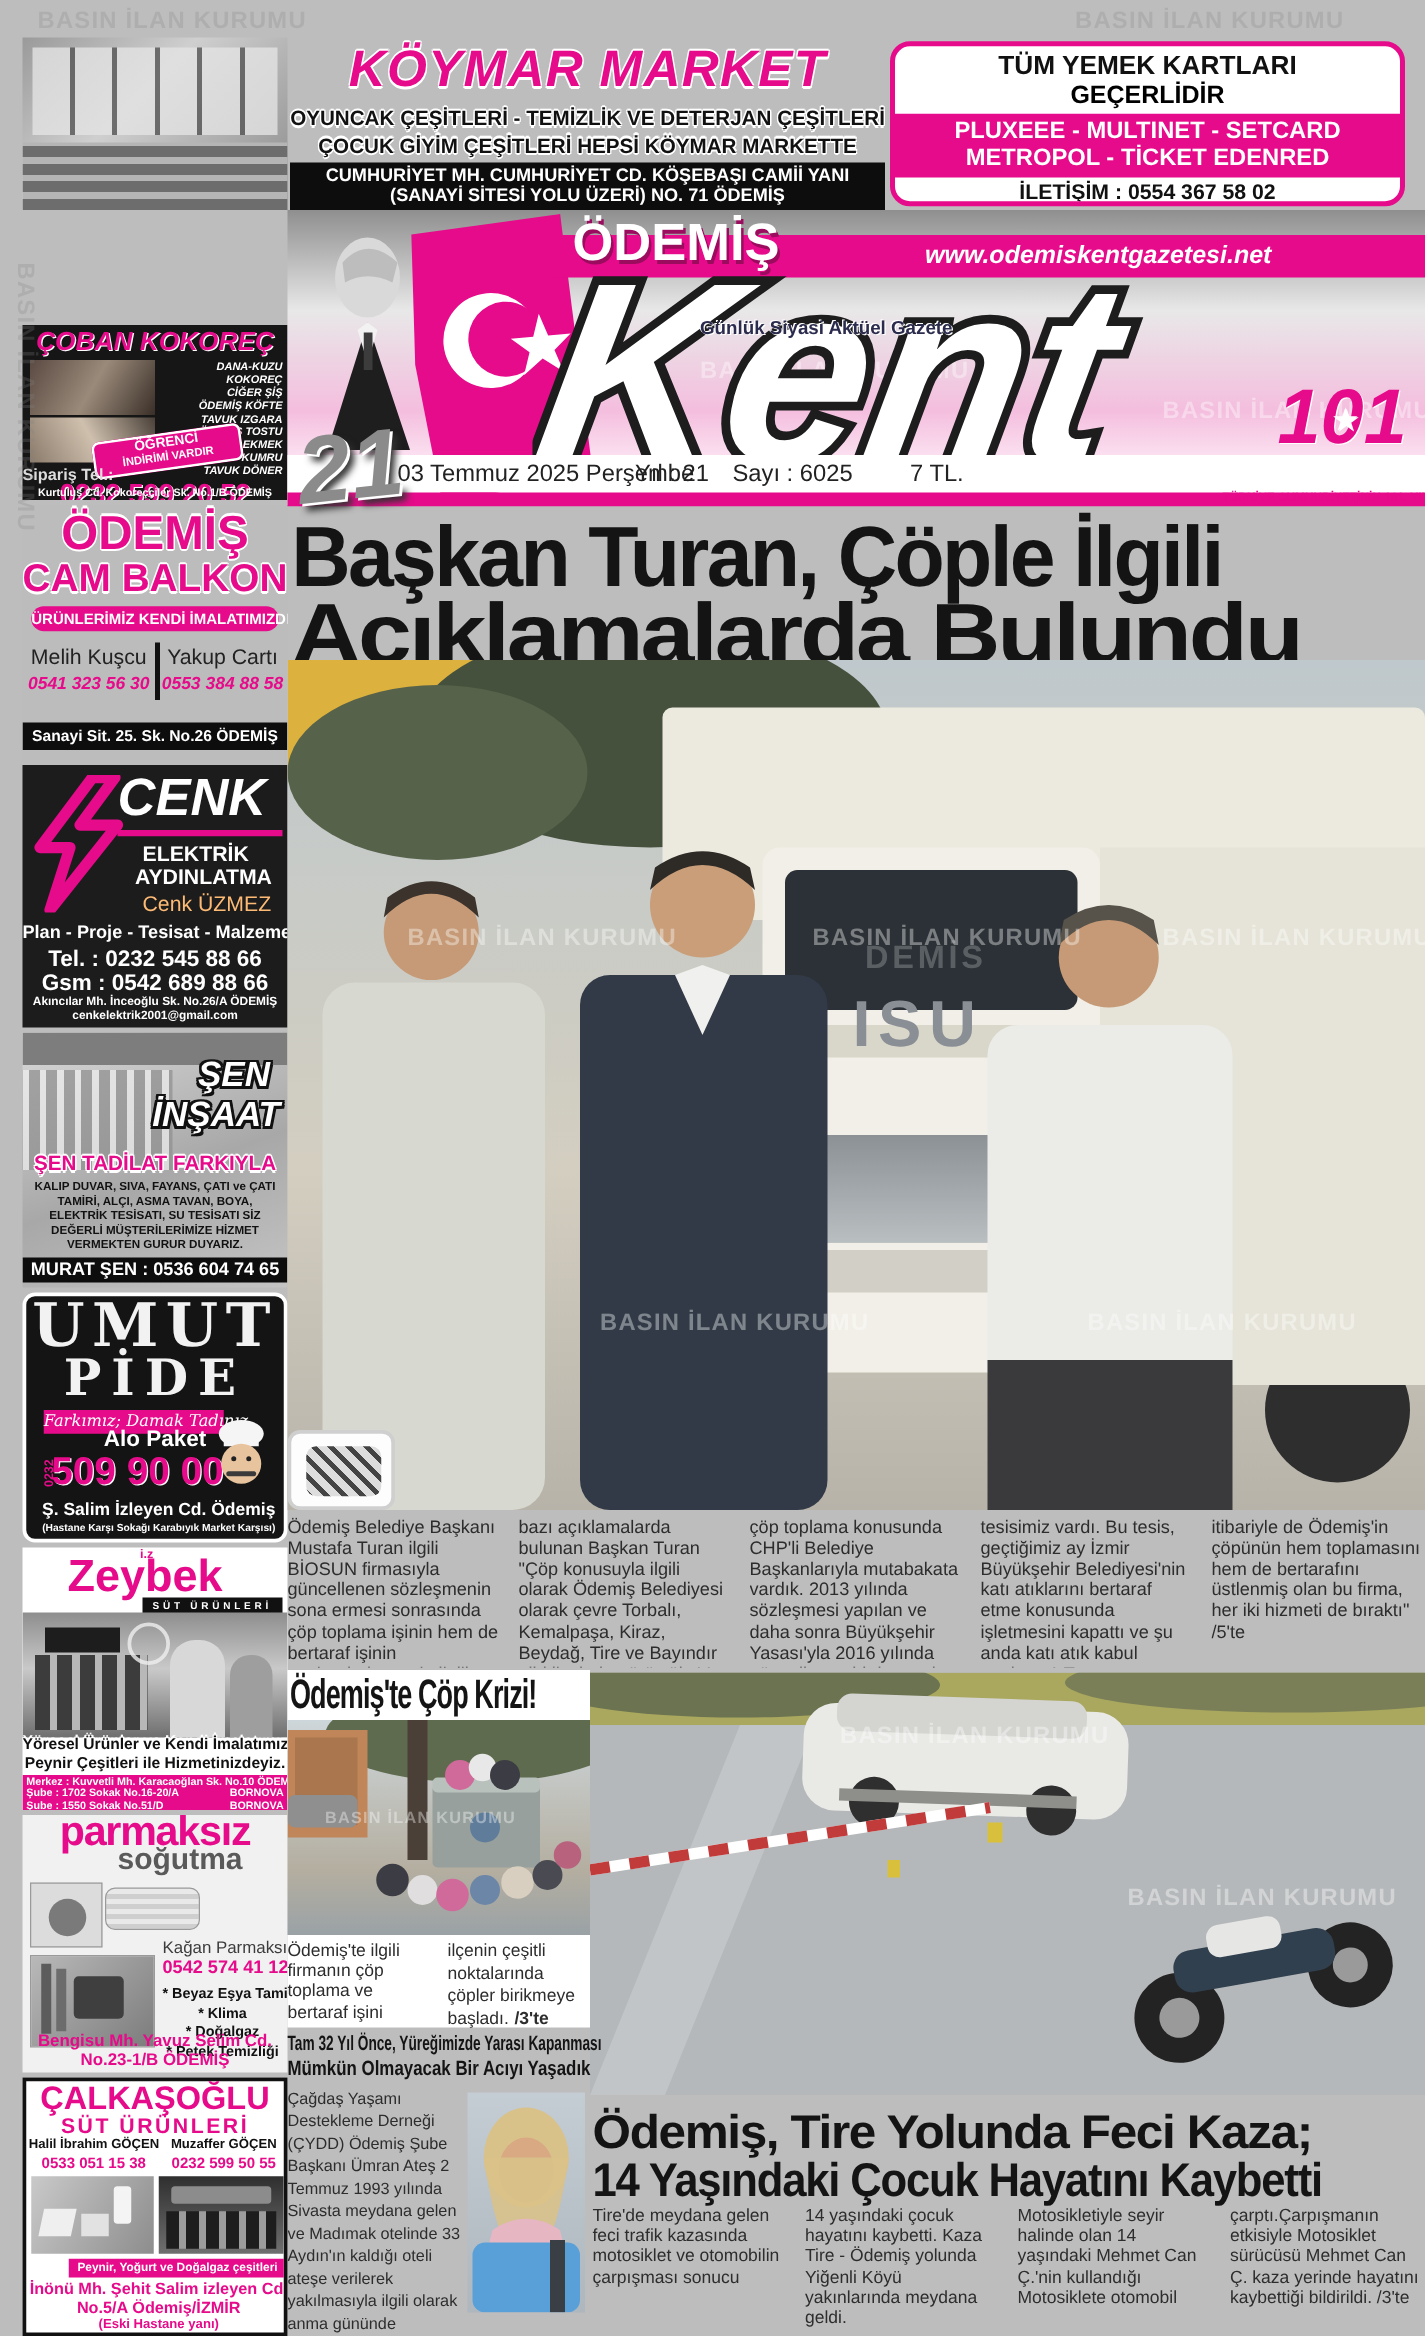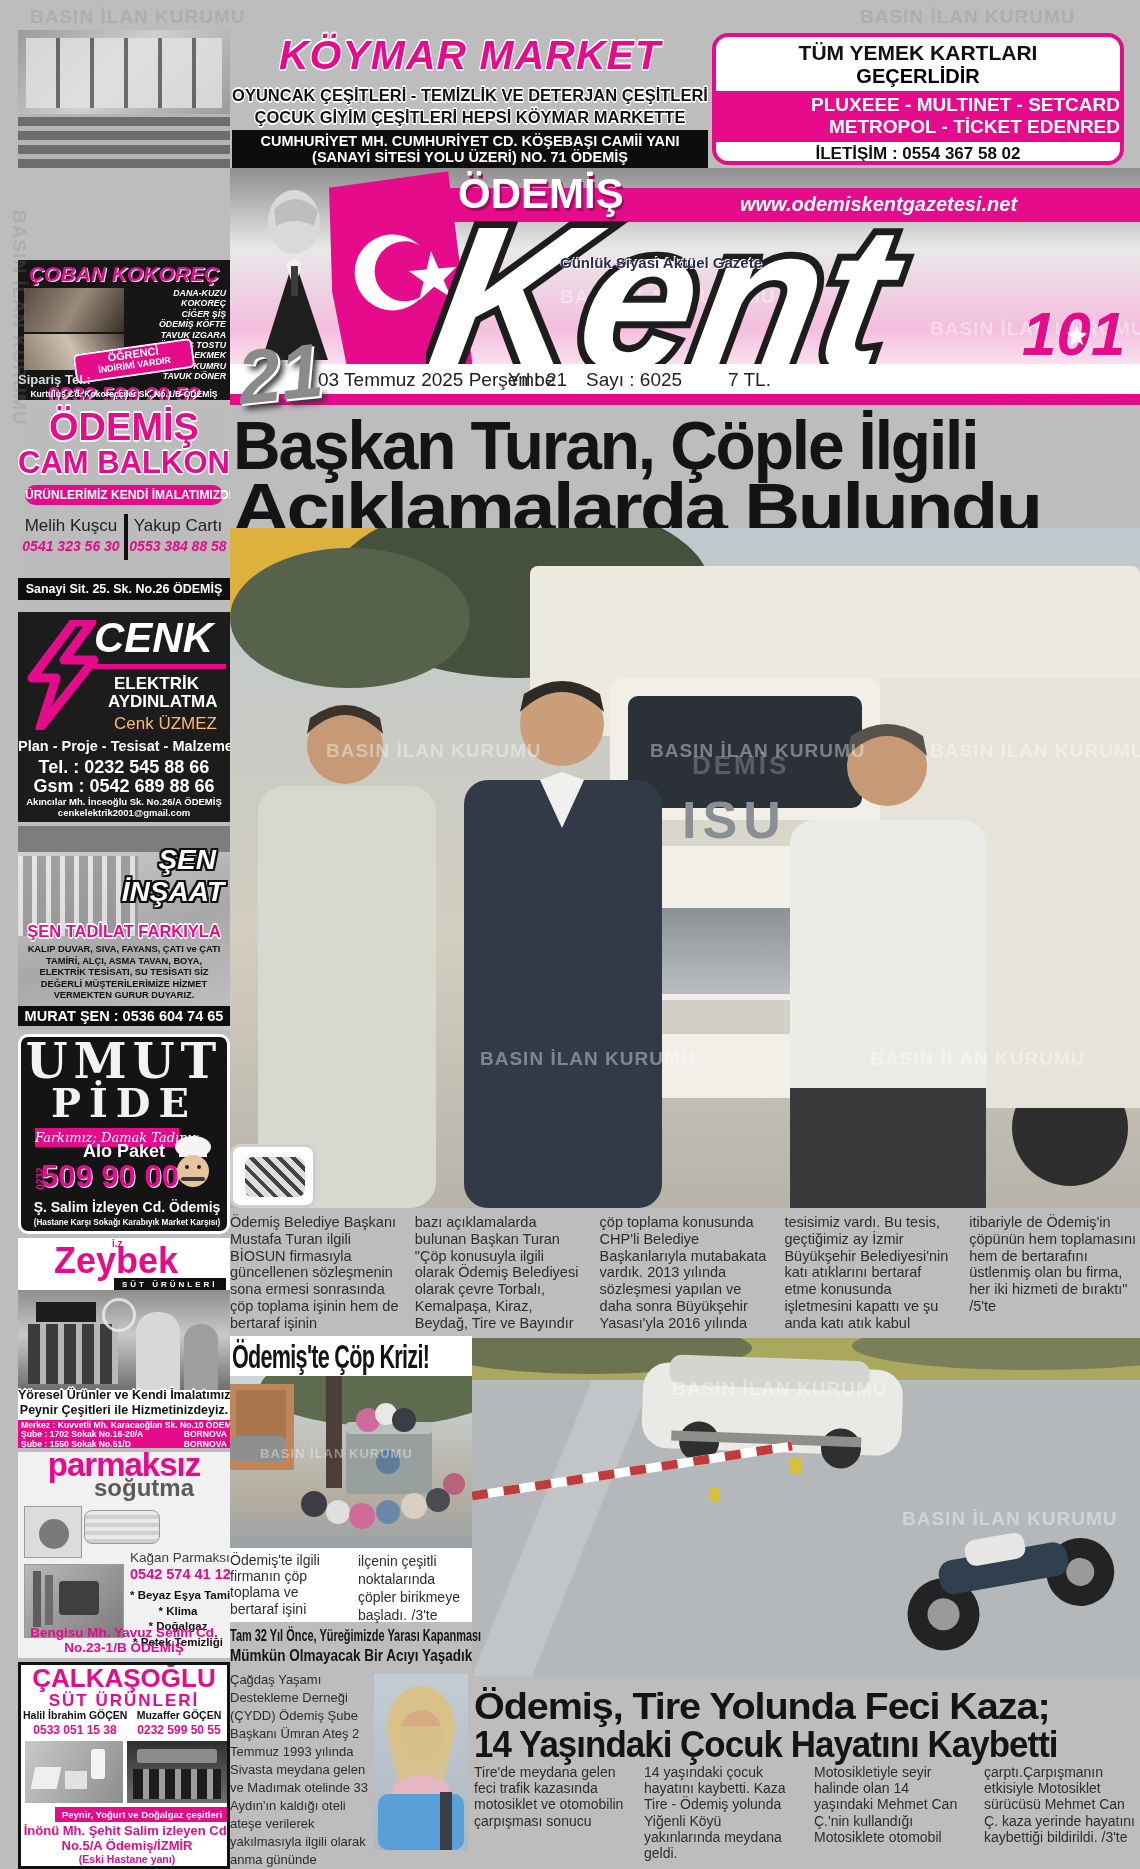--- a/index.html
+++ b/index.html
@@ -32,21 +32,21 @@
     <div class="abs ow nw" style="left:0;top:78px;width:476px;text-align:center;font-size:16.5px;font-weight:bold;color:#111">ÇOCUK GİYİM ÇEŞİTLERİ HEPSİ KÖYMAR MARKETTE</div>
     <div class="abs" style="left:0;top:100px;width:476px;height:38px;background:#0d0d0d;color:#fff;text-align:center">
       <div class="nw" style="font-size:14.5px;font-weight:bold;margin-top:3px">CUMHURİYET MH. CUMHURİYET CD. KÖŞEBAŞI CAMİİ YANI</div>
       <div class="nw" style="font-size:14.5px;font-weight:bold">(SANAYİ SİTESİ YOLU ÜZERİ) NO. 71 ÖDEMİŞ</div>
     </div>
   </div>
 
   <div class="abs" style="left:712px;top:33px;width:412px;height:132px;background:#fff;border:4px solid #e60b8a;border-radius:16px;overflow:hidden">
     <div style="text-align:center;font-size:21px;font-weight:bold;color:#111;margin-top:4px">TÜM YEMEK KARTLARI</div>
     <div style="text-align:center;font-size:20px;font-weight:bold;color:#000000">GEÇERLİDİR</div>
-    <div style="background:#e60b8a;color:#fff;text-align:right;padding:3px 0 4px 0;margin-top:3px">
+    <div style="background:#e60b8a;color:#fff;text-align:center;padding:3px 0 4px 0;margin-top:3px">
       <div class="nw" style="font-size:19px;font-weight:bold">PLUXEEE - MULTINET - SETCARD</div>
       <div class="nw" style="font-size:19px;font-weight:bold">METROPOL - TİCKET EDENRED</div>
     </div>
     <div class="nw" style="text-align:center;font-size:17px;font-weight:bold;color:#111;margin-top:2px">İLETİŞİM : 0554 367 58 02</div>
   </div>
 
   <div class="abs" style="left:18px;top:260px;width:212px;height:140px;background:#161616;overflow:hidden">
     <div class="pink nw" style="text-align:center;font-size:21px;font-weight:bold;font-style:italic;margin-top:2px;text-shadow:1px 1px 0 #fff">ÇOBAN KOKOREÇ</div>
     <div class="abs" style="left:6px;top:28px;width:100px;height:44px;background:linear-gradient(120deg,#5a4a42,#9a8a7a,#3a2f28)"></div>
     <div class="abs" style="left:6px;top:74px;width:100px;height:36px;background:linear-gradient(60deg,#8a7a6a,#cfc0ae,#4a4038)"></div>
@@ -326,21 +326,21 @@
       <circle cx="184" cy="130" r="13" fill="#d8cfc0"></circle>
       <circle cx="208" cy="124" r="12" fill="#4a4a52"></circle>
       <circle cx="224" cy="108" r="11" fill="#b8627e"></circle>
     </svg>
     <div class="wm" style="left:30px;top:70px;font-size:13px">BASIN İLAN KURUMU</div>
   </div>
   <div class="abs" style="left:230px;top:1552px;width:242px;height:66px;display:flex;gap:12px">
     <div class="col" style="width:116px;font-size:14px">Ödemiş'te ilgili firmanın çöp toplama ve  bertaraf  işini sonlandırması üzerine</div>
     <div style="width:114px">
       <span class="col" style="font-size:14px">ilçenin çeşitli noktalarında çöpler birikmeye başladı.</span>
-      <span style="font-size:14px;font-weight:normal;color:#2d2d2d">/3'te</span>
+      <span style="font-size:14px;font-weight:bold;color:#2d2d2d">/3'te</span>
     </div>
   </div>
 
   <div class="abs" style="left:472px;top:1338px;width:668px;height:338px;overflow:hidden;background:#b9bcbe">
     <svg width="668" height="338" viewBox="0 0 668 338">
       <rect x="0" y="0" width="668" height="42" fill="#a9a85e"></rect>
       <ellipse cx="120" cy="10" rx="160" ry="26" fill="#6b7350"></ellipse>
       <ellipse cx="560" cy="8" rx="180" ry="24" fill="#7a7f58"></ellipse>
       <rect x="0" y="42" width="668" height="296" fill="#b5b8ba"></rect>
       <polygon points="0,338 120,42 180,42 60,338" fill="#c2c5c7"></polygon>

